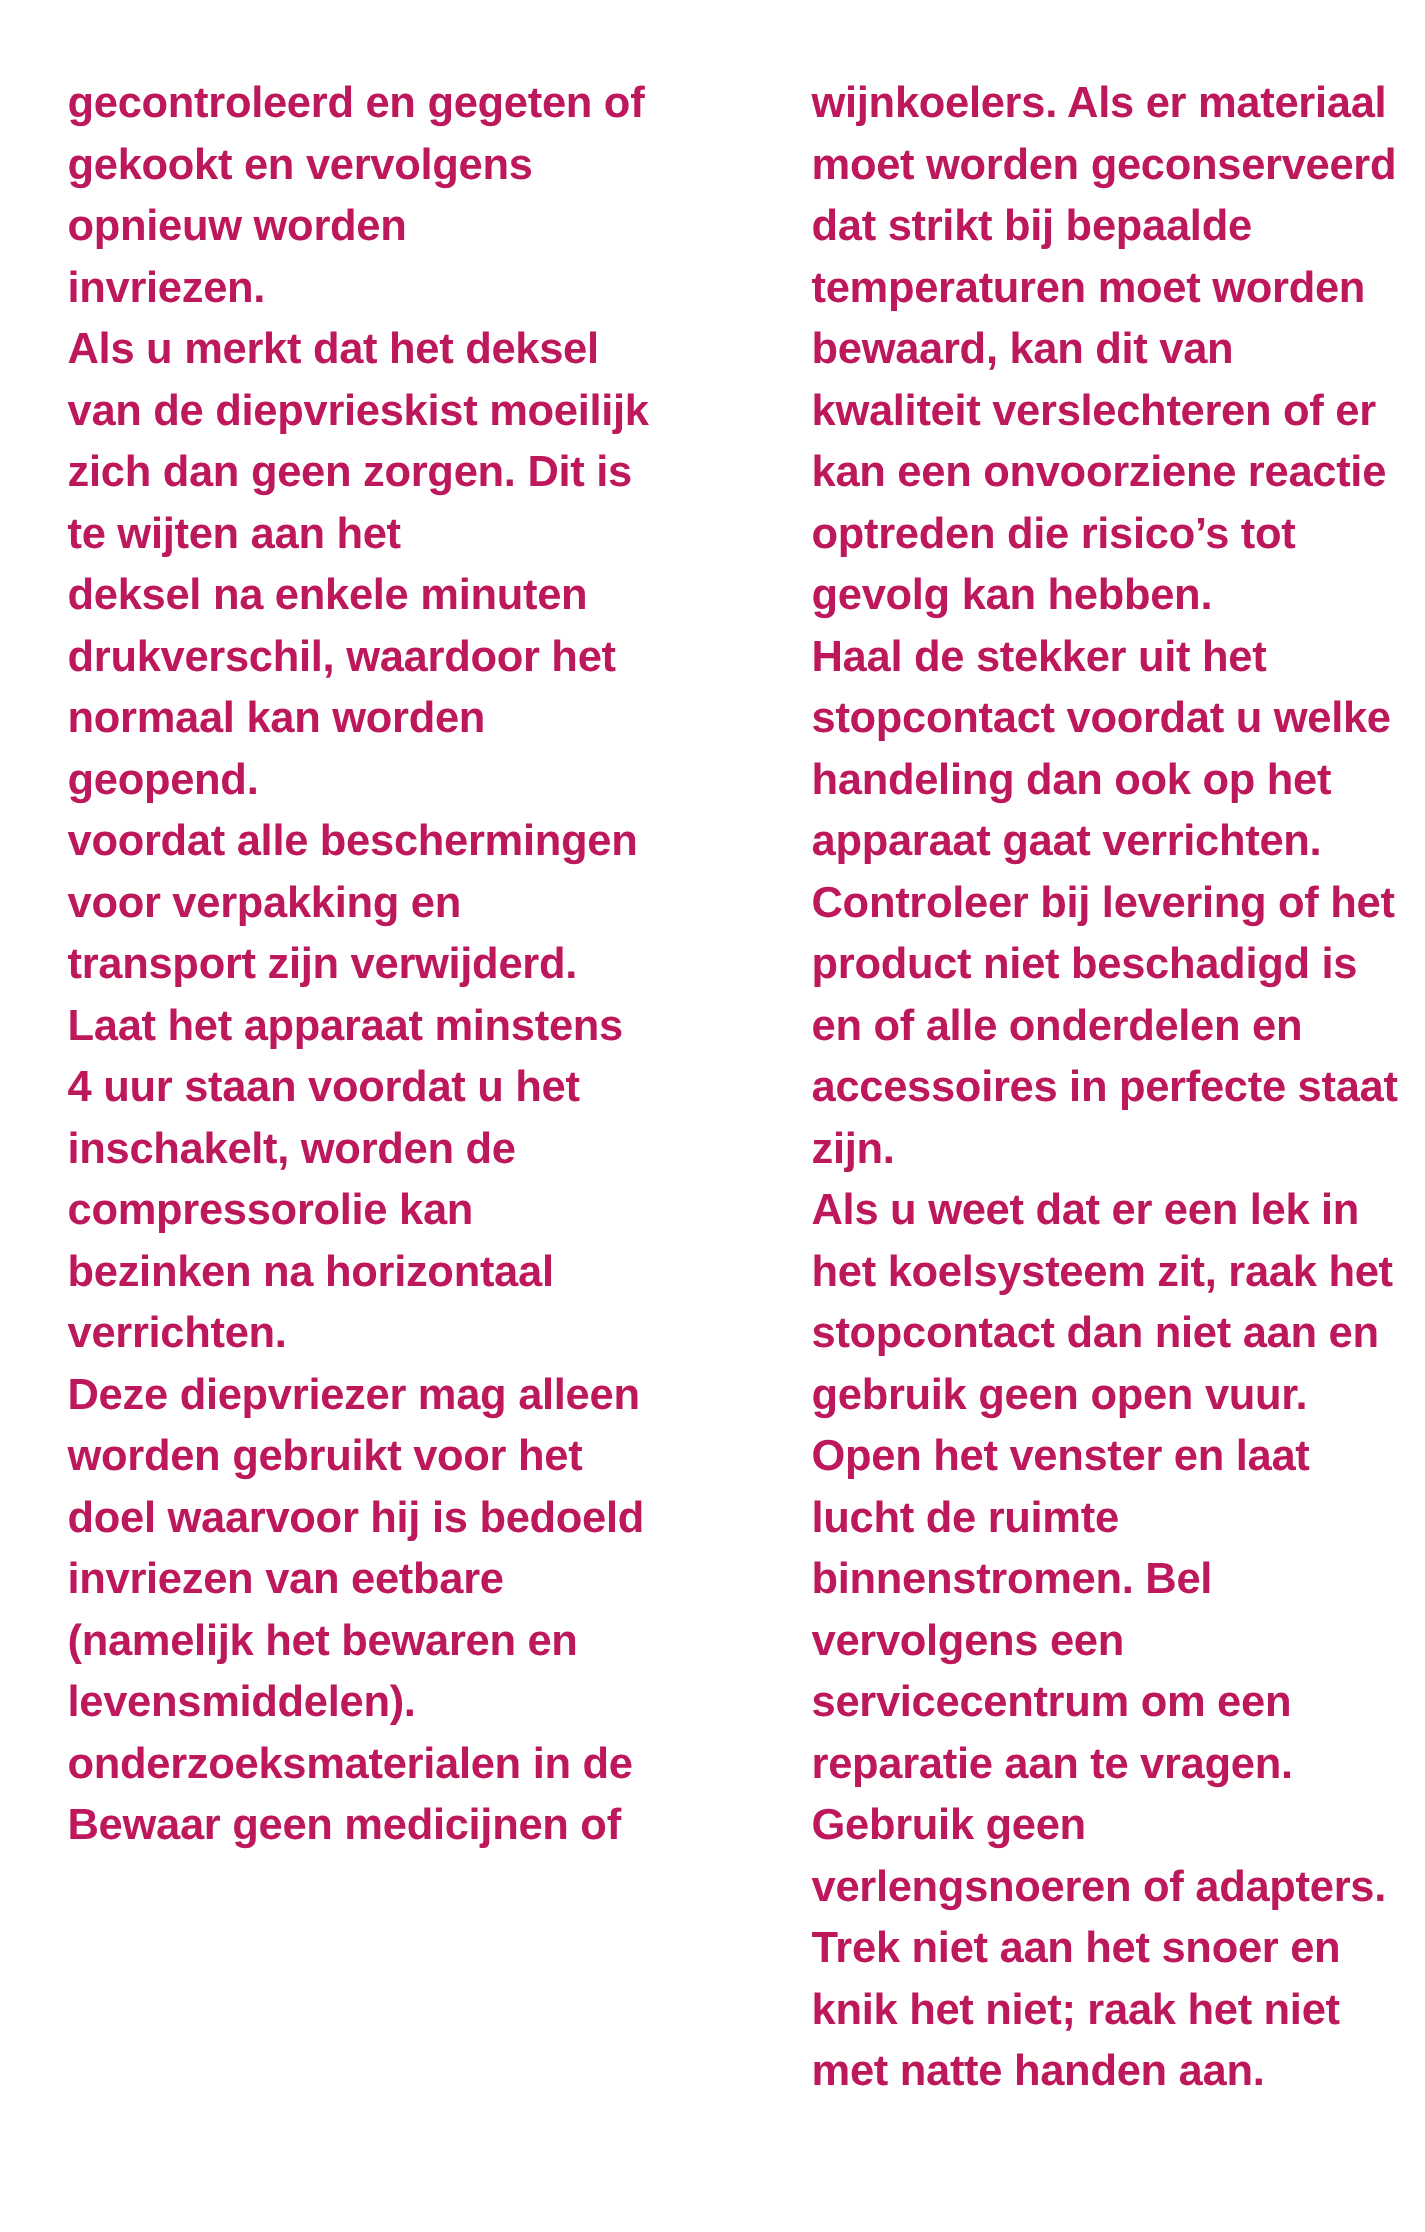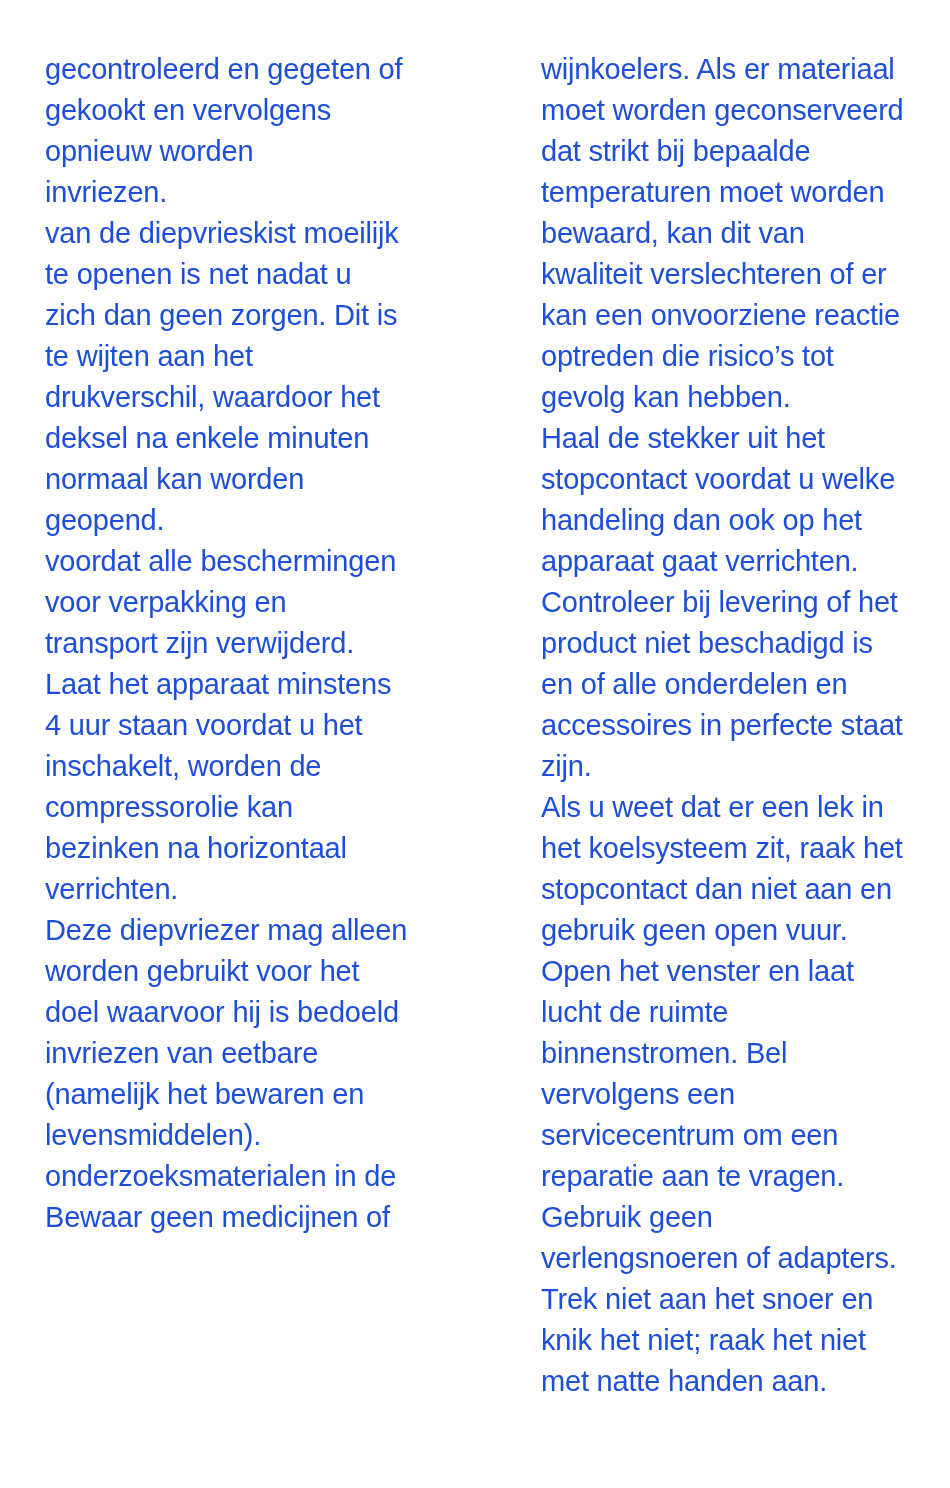--- a/index.html
+++ b/index.html
@@ -13,23 +13,23 @@
     height: 1488px;
     background: #ffffff;
     overflow: hidden;
     font-family: "Liberation Sans", "DejaVu Sans", sans-serif;
   }
   .col {
     position: absolute;
     top: 49px;
     width: 430px;
     font-size: 29px;
-    font-weight: 400;
+    font-weight: 700;
     line-height: 41px;
-    color: #1d4ed8;
+    color: #be185d;
     letter-spacing: -0.2px;
     white-space: nowrap;
   }
   .col-left  { left: 45px; }
   .col-right { left: 541px; }
   .line { height: 41px; }
   .page-number {
     position: absolute;
     top: 1444px;
     right: 15px;
@@ -42,26 +42,26 @@
 </style>
 </head>
 <body>
 
 <div class="page">
   <div class="col col-left">
       <div class="line">gecontroleerd en gegeten of</div>
       <div class="line">gekookt en vervolgens</div>
       <div class="line">opnieuw worden</div>
       <div class="line">invriezen.</div>
+      <div class="line">Als u merkt dat het deksel</div>
       <div class="line">van de diepvrieskist moeilijk</div>
-      <div class="line">te openen is net nadat u</div>
       <div class="line">zich dan geen zorgen. Dit is</div>
       <div class="line">te wijten aan het</div>
+      <div class="line">deksel na enkele minuten</div>
       <div class="line">drukverschil, waardoor het</div>
-      <div class="line">deksel na enkele minuten</div>
       <div class="line">normaal kan worden</div>
       <div class="line">geopend.</div>
       <div class="line">voordat alle beschermingen</div>
       <div class="line">voor verpakking en</div>
       <div class="line">transport zijn verwijderd.</div>
       <div class="line">Laat het apparaat minstens</div>
       <div class="line">4 uur staan voordat u het</div>
       <div class="line">inschakelt, worden de</div>
       <div class="line">compressorolie kan</div>
       <div class="line">bezinken na horizontaal</div>

